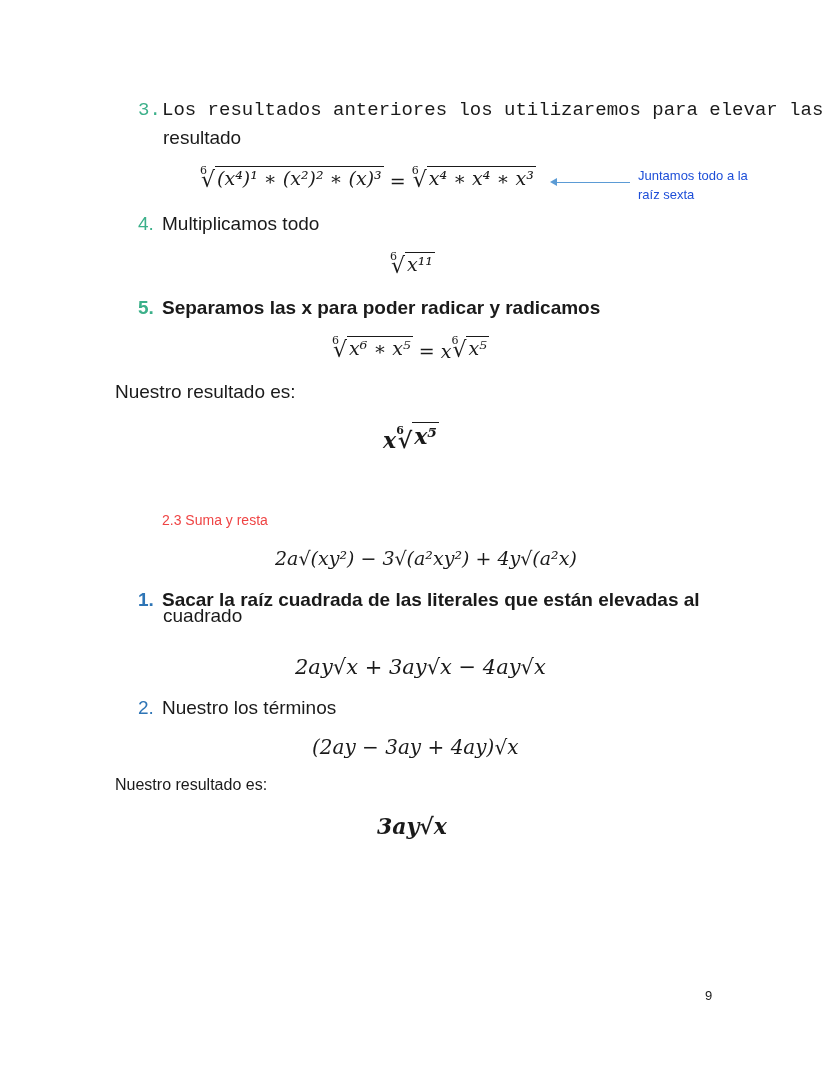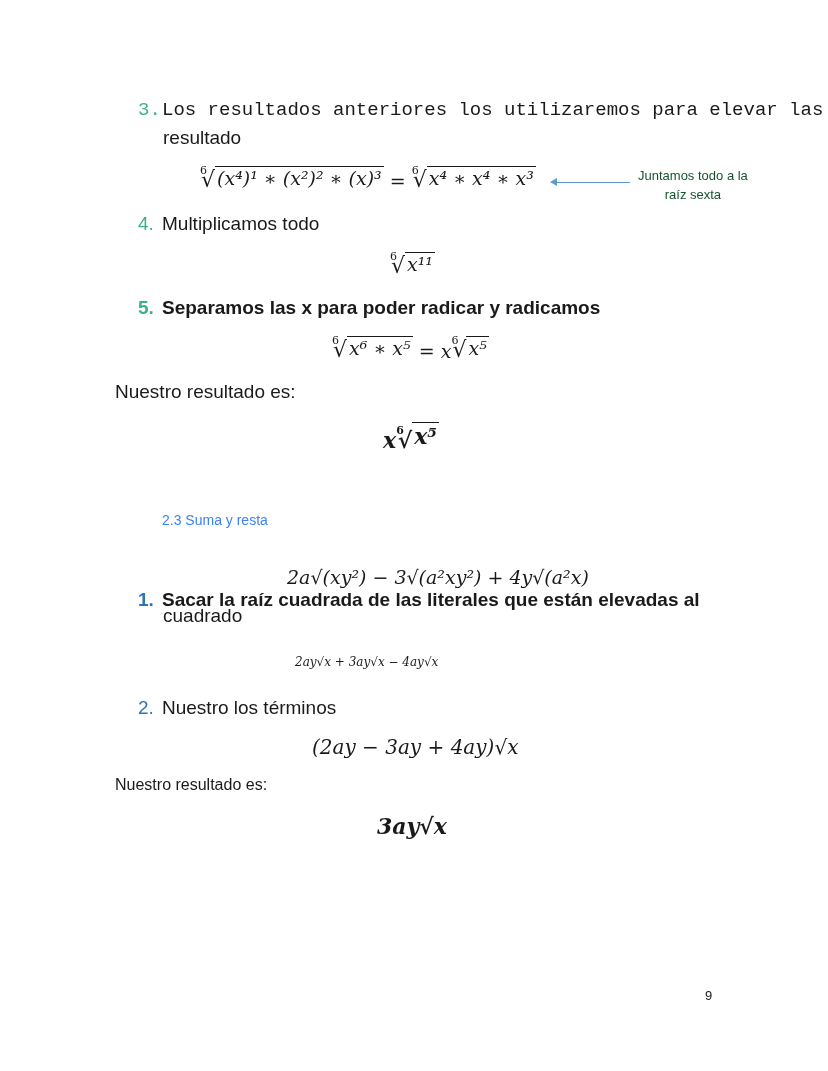--- a/index.html
+++ b/index.html
@@ -15,22 +15,22 @@
     font-style: italic; font-size: 19px; color: #1a1a1a; white-space: nowrap;
   }
   .math .up { font-style: normal; }
   .root { display: inline-flex; align-items: flex-end; position: relative; }
   .root .idx {
     font-style: normal; font-size: 11px; position: relative; top: -14px; margin-right: -6px;
   }
   .root .rad { font-style: normal; font-size: 22px; line-height: 1; }
   .root .under { border-top: 1.4px solid #1a1a1a; padding: 0 2px; line-height: 1.25; }
   .bold { font-weight: bold; font-size: 22px; }
-  .note { font-size: 13px; line-height: 19px; color: #14532d; text-align: center; }
-  .heading { font-size: 14px; color: #3b82f6; }
+  .note { font-size: 13px; line-height: 19px; color: #1d4ed8; }
+  .heading { font-size: 14px; color: #ef4444; }
   .pageno { font-size: 13px; color: #1a1a1a; }
   .arrow { position: absolute; height: 1px; background: #5b9bd5; }
   .arrow:before {
     content: ""; position: absolute; left: -6px; top: -4px;
     border-right: 7px solid #5b9bd5; border-top: 4.5px solid transparent; border-bottom: 4.5px solid transparent;
   }
 </style>
 </head>
 <body>
 
@@ -89,27 +89,27 @@
 <div class="abs body-text" style="left:115px; top:378px;">Nuestro resultado es:</div>
 <div class="abs math bold" style="left:383px; top:422px;">
   <span>x</span><span class="root">
       <span class="idx">6</span>
       <span class="rad">√</span>
       <span class="under">x⁵</span>
     </span>
 </div>
 
 <div class="abs heading" style="left:162px; top:512px;">2.3 Suma y resta</div>
-<div class="abs math" style="left:287px; top:547px;margin-top:19px;">2a√(xy²) − 3√(a²xy²) + 4y√(a²x)</div>
+<div class="abs math" style="left:275px; top:547px;">2a√(xy²) − 3√(a²xy²) + 4y√(a²x)</div>
 
 <div class="abs body-text" style="left:138px; top:586px;font-weight:bold;">
   <span class="num" style="color:#2e75b6">1.</span><span>Sacar la raíz cuadrada de las literales que están elevadas al</span>
 </div>
 <div class="abs body-text" style="left:163px; top:602px;">cuadrado</div>
-<div class="abs math" style="left:295px; top:655px; font-size:12px;">2ay√x + 3ay√x − 4ay√x</div>
+<div class="abs math" style="left:295px; top:655px; font-size:21px;">2ay√x + 3ay√x − 4ay√x</div>
 
 <div class="abs body-text" style="left:138px; top:694px;">
   <span class="num" style="color:#2e75b6">2.</span><span>Nuestro los términos</span>
 </div>
 <div class="abs math" style="left:312px; top:735px; font-size:20px;">(2ay − 3ay + 4ay)√x</div>
 
 <div class="abs" style="left:115px; top:776px; font-size:16px;">Nuestro resultado es:</div>
 <div class="abs math bold" style="left:377px; top:813px;">3ay√x</div>
 
 <div class="abs pageno" style="left:705px; top:988px;">9</div>

